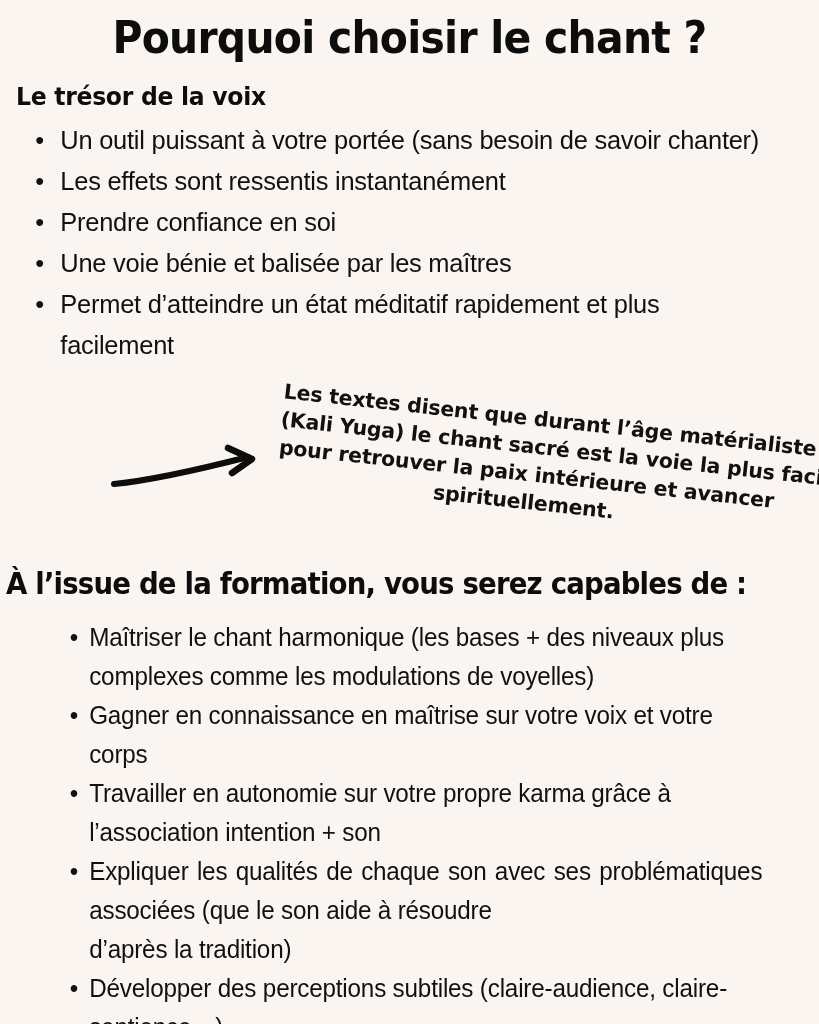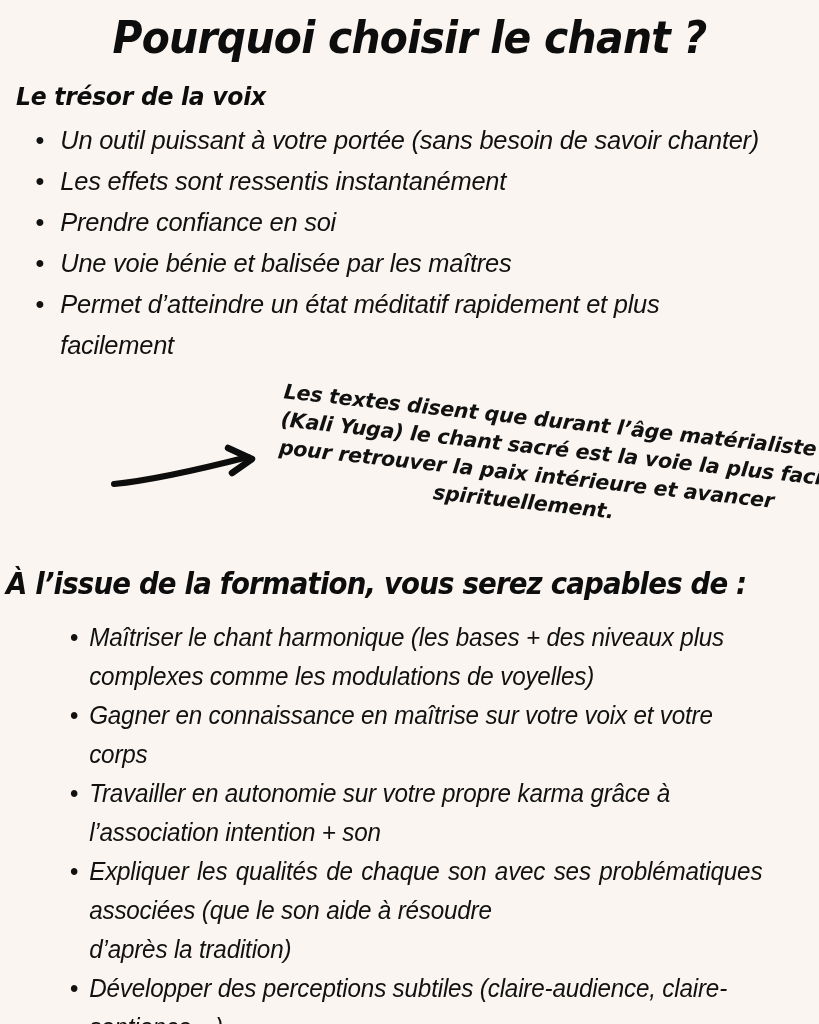--- a/index.html
+++ b/index.html
@@ -13,21 +13,20 @@
     font-family: "Liberation Sans", sans-serif;
     color: #111111;
     overflow: hidden;
     position: relative;
   }
   .page {
     position: relative;
     width: 819px;
     height: 1024px;
     background: #faf5f0;
-    font-style: italic;
   }
 
   
   .title {
     position: absolute;
     left: 0;
     top: 12px;
     width: 819px;
     text-align: center;
     font-family: "DejaVu Sans", sans-serif;

